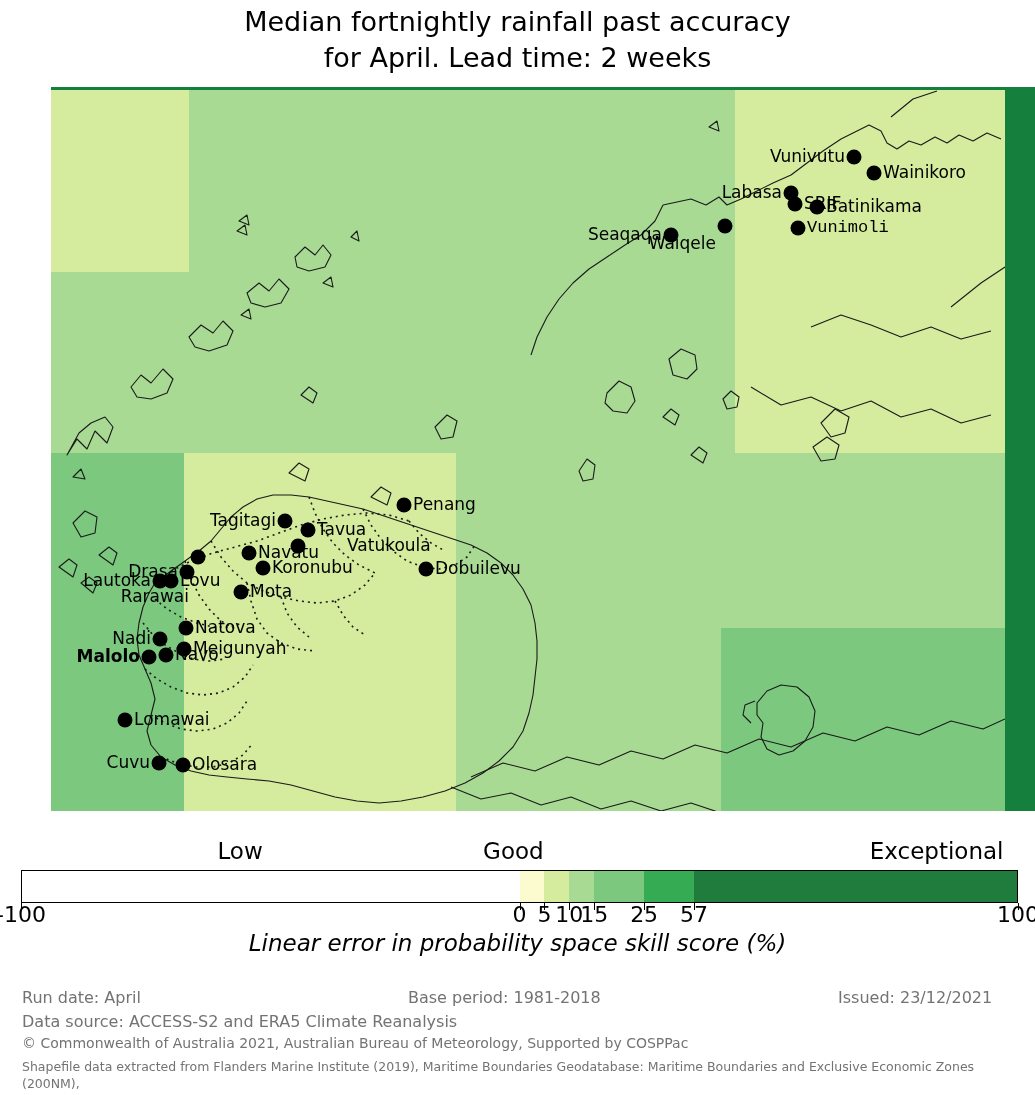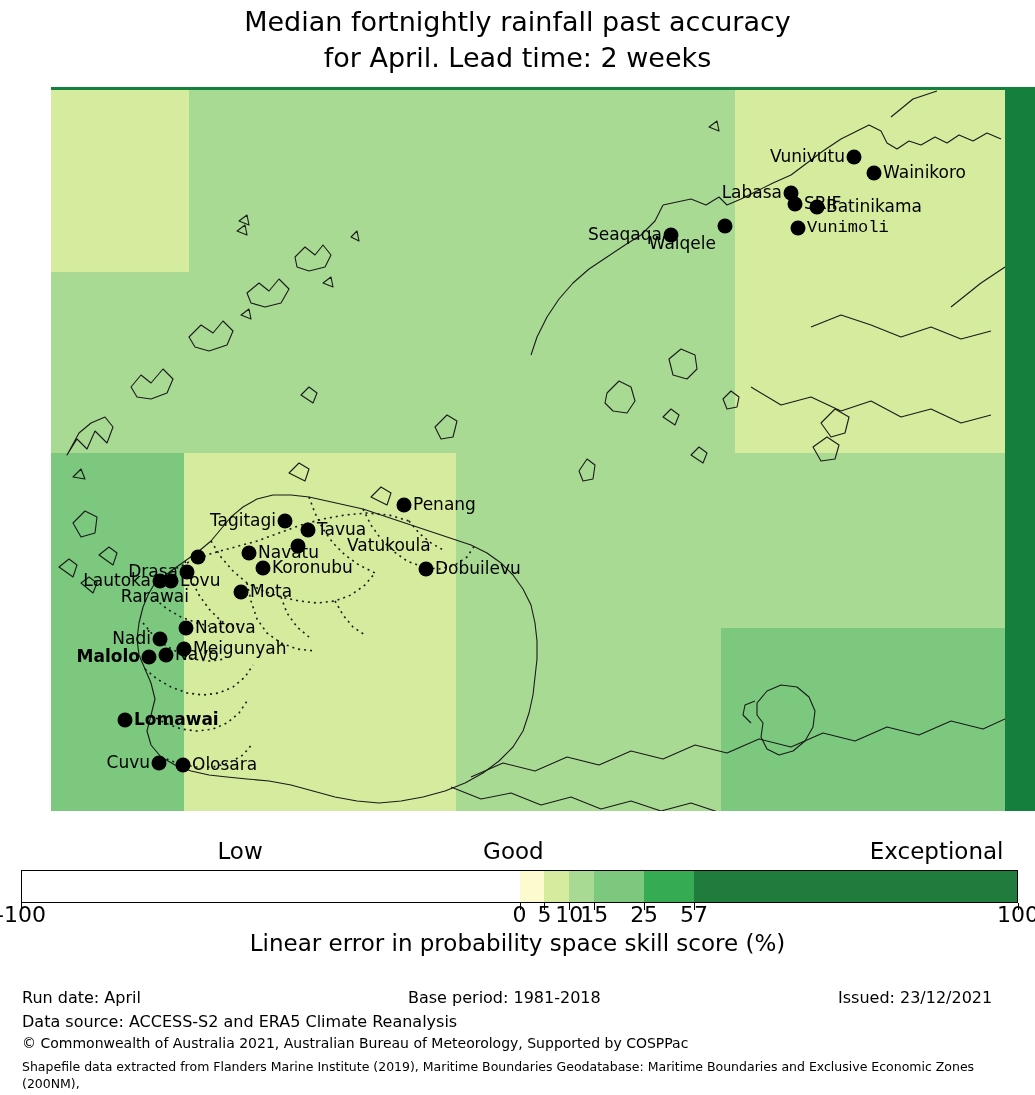--- a/index.html
+++ b/index.html
@@ -106,26 +106,27 @@
     white-space: nowrap;
     transform: translateX(-50%);
   }
   #cbar-axis-label {
     position: absolute;
     left: 0; top: 930px;
     width: 1035px;
     text-align: center;
     font-size: 23px;
     color: #000;
+    font-style: italic;
   }
 
   
   .foot-row {
     position: absolute;
-    color: #000000;
+    color: #737373;
   }
   #foot-run   { left: 22px;  top: 988px; font-size: 16px; }
   #foot-base  { left: 408px; top: 988px; font-size: 16px; }
   #foot-issue { left: 838px; top: 988px; font-size: 16px; }
   #foot-src   { left: 22px;  top: 1012px; font-size: 16px; }
   #foot-copy  { left: 22px;  top: 1035px; font-size: 14px; }
   #foot-shape {
     left: 22px; top: 1058px;
     font-size: 12.5px;
     line-height: 17px;
@@ -286,21 +287,21 @@
       <div class="station-label lbl-r" style="left: 144px; top: 541px;">Natova</div>
       <div class="station-dot" style="left: 109px; top: 552px;"></div>
       <div class="station-label lbl-l" style="left: 100px; top: 552px;">Nadi</div>
       <div class="station-dot" style="left: 133px; top: 562px;"></div>
       <div class="station-label lbl-r" style="left: 142px; top: 562px;">Meigunyah</div>
       <div class="station-dot" style="left: 98px; top: 570px;"></div>
       <div class="station-label lbl-l" style="left: 89px; top: 570px; font-weight: bold;">Malolo</div>
       <div class="station-dot" style="left: 115px; top: 568px;"></div>
       <div class="station-label lbl-r" style="left: 124px; top: 568px;">Navo</div>
       <div class="station-dot" style="left: 74px; top: 633px;"></div>
-      <div class="station-label lbl-r" style="left: 83px; top: 633px; font-weight: bold;">Lomawai</div>
+      <div class="station-label lbl-r" style="left: 83px; top: 633px;">Lomawai</div>
       <div class="station-dot" style="left: 108px; top: 676px;"></div>
       <div class="station-label lbl-l" style="left: 99px; top: 676px;">Cuvu</div>
       <div class="station-dot" style="left: 132px; top: 678px;"></div>
       <div class="station-label lbl-r" style="left: 141px; top: 678px;">Olosara</div>
     </div>
 </div>
 
 <div id="cbar-cats">
     <div class="cbar-cat" style="left: 240.12px;">Low</div>
     <div class="cbar-cat" style="left: 513.36px;">Good</div>

